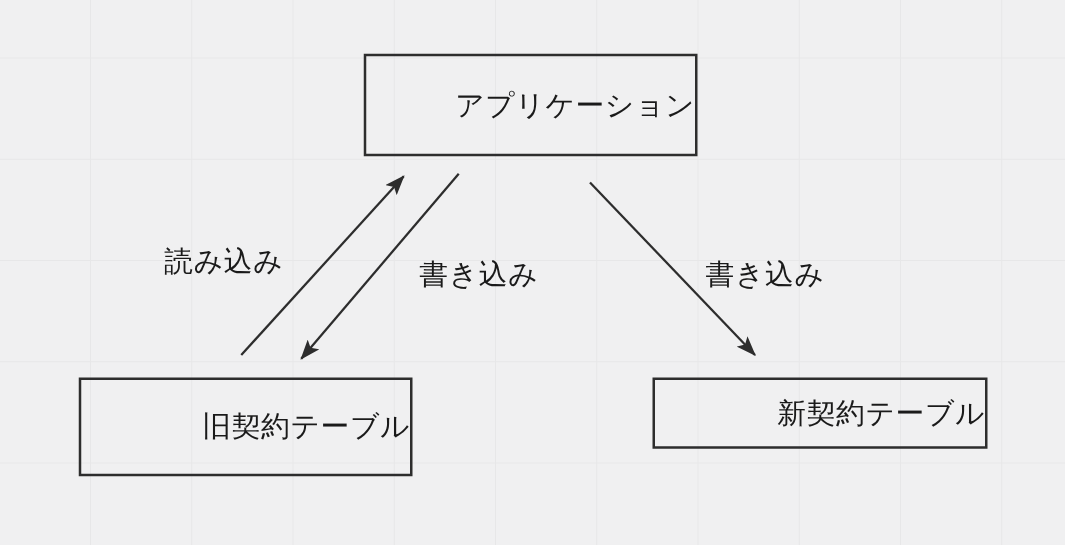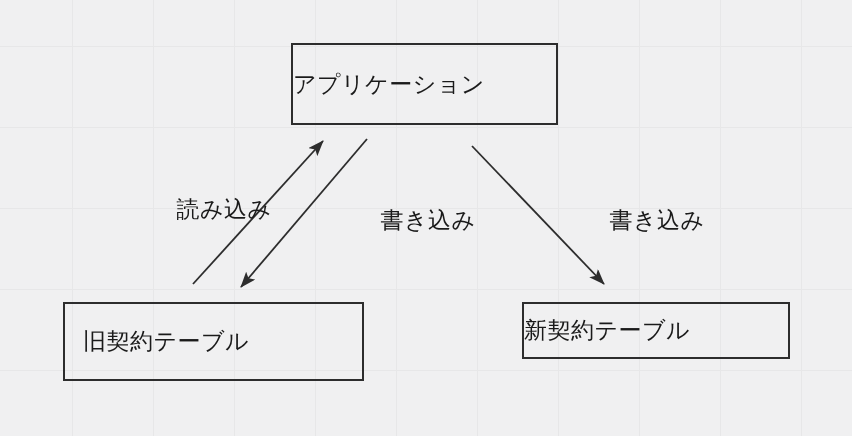--- a/index.html
+++ b/index.html
@@ -32,35 +32,34 @@
     stroke-width: 1.8;
     fill: none;
   }
   .node {
     position: absolute;
     box-sizing: border-box;
     border: 2px solid #2d2d2d;
     background: transparent;
     display: flex;
     align-items: center;
-    justify-content: flex-start;
+    justify-content: flex-end;
     font-size: 23px;
     letter-spacing: 0.5px;
     white-space: nowrap;
   }
   .node-application { left: 291px; top: 43px;  width: 267px; height: 82px; }
-  .node-old-table   { left: 63px;  top: 302px; width: 301px; height: 79px; padding-left: 18px; }
+  .node-old-table   { left: 63px;  top: 302px; width: 267px; height: 79px; padding-left: 18px; }
   .node-new-table   { left: 522px; top: 302px; width: 268px; height: 57px; }
   .edge-label {
     position: absolute;
     transform: translate(-50%, -50%);
     font-size: 23px;
     letter-spacing: 0.5px;
     white-space: nowrap;
-    margin-left: 45px;
   }
   .edge-label-read      { left: 179px; top: 209px; }
   .edge-label-write-old { left: 383px; top: 220px; }
   .edge-label-write-new { left: 612px; top: 220px; }
 </style>
 </head>
 <body>
 
 <div class="canvas">
 

